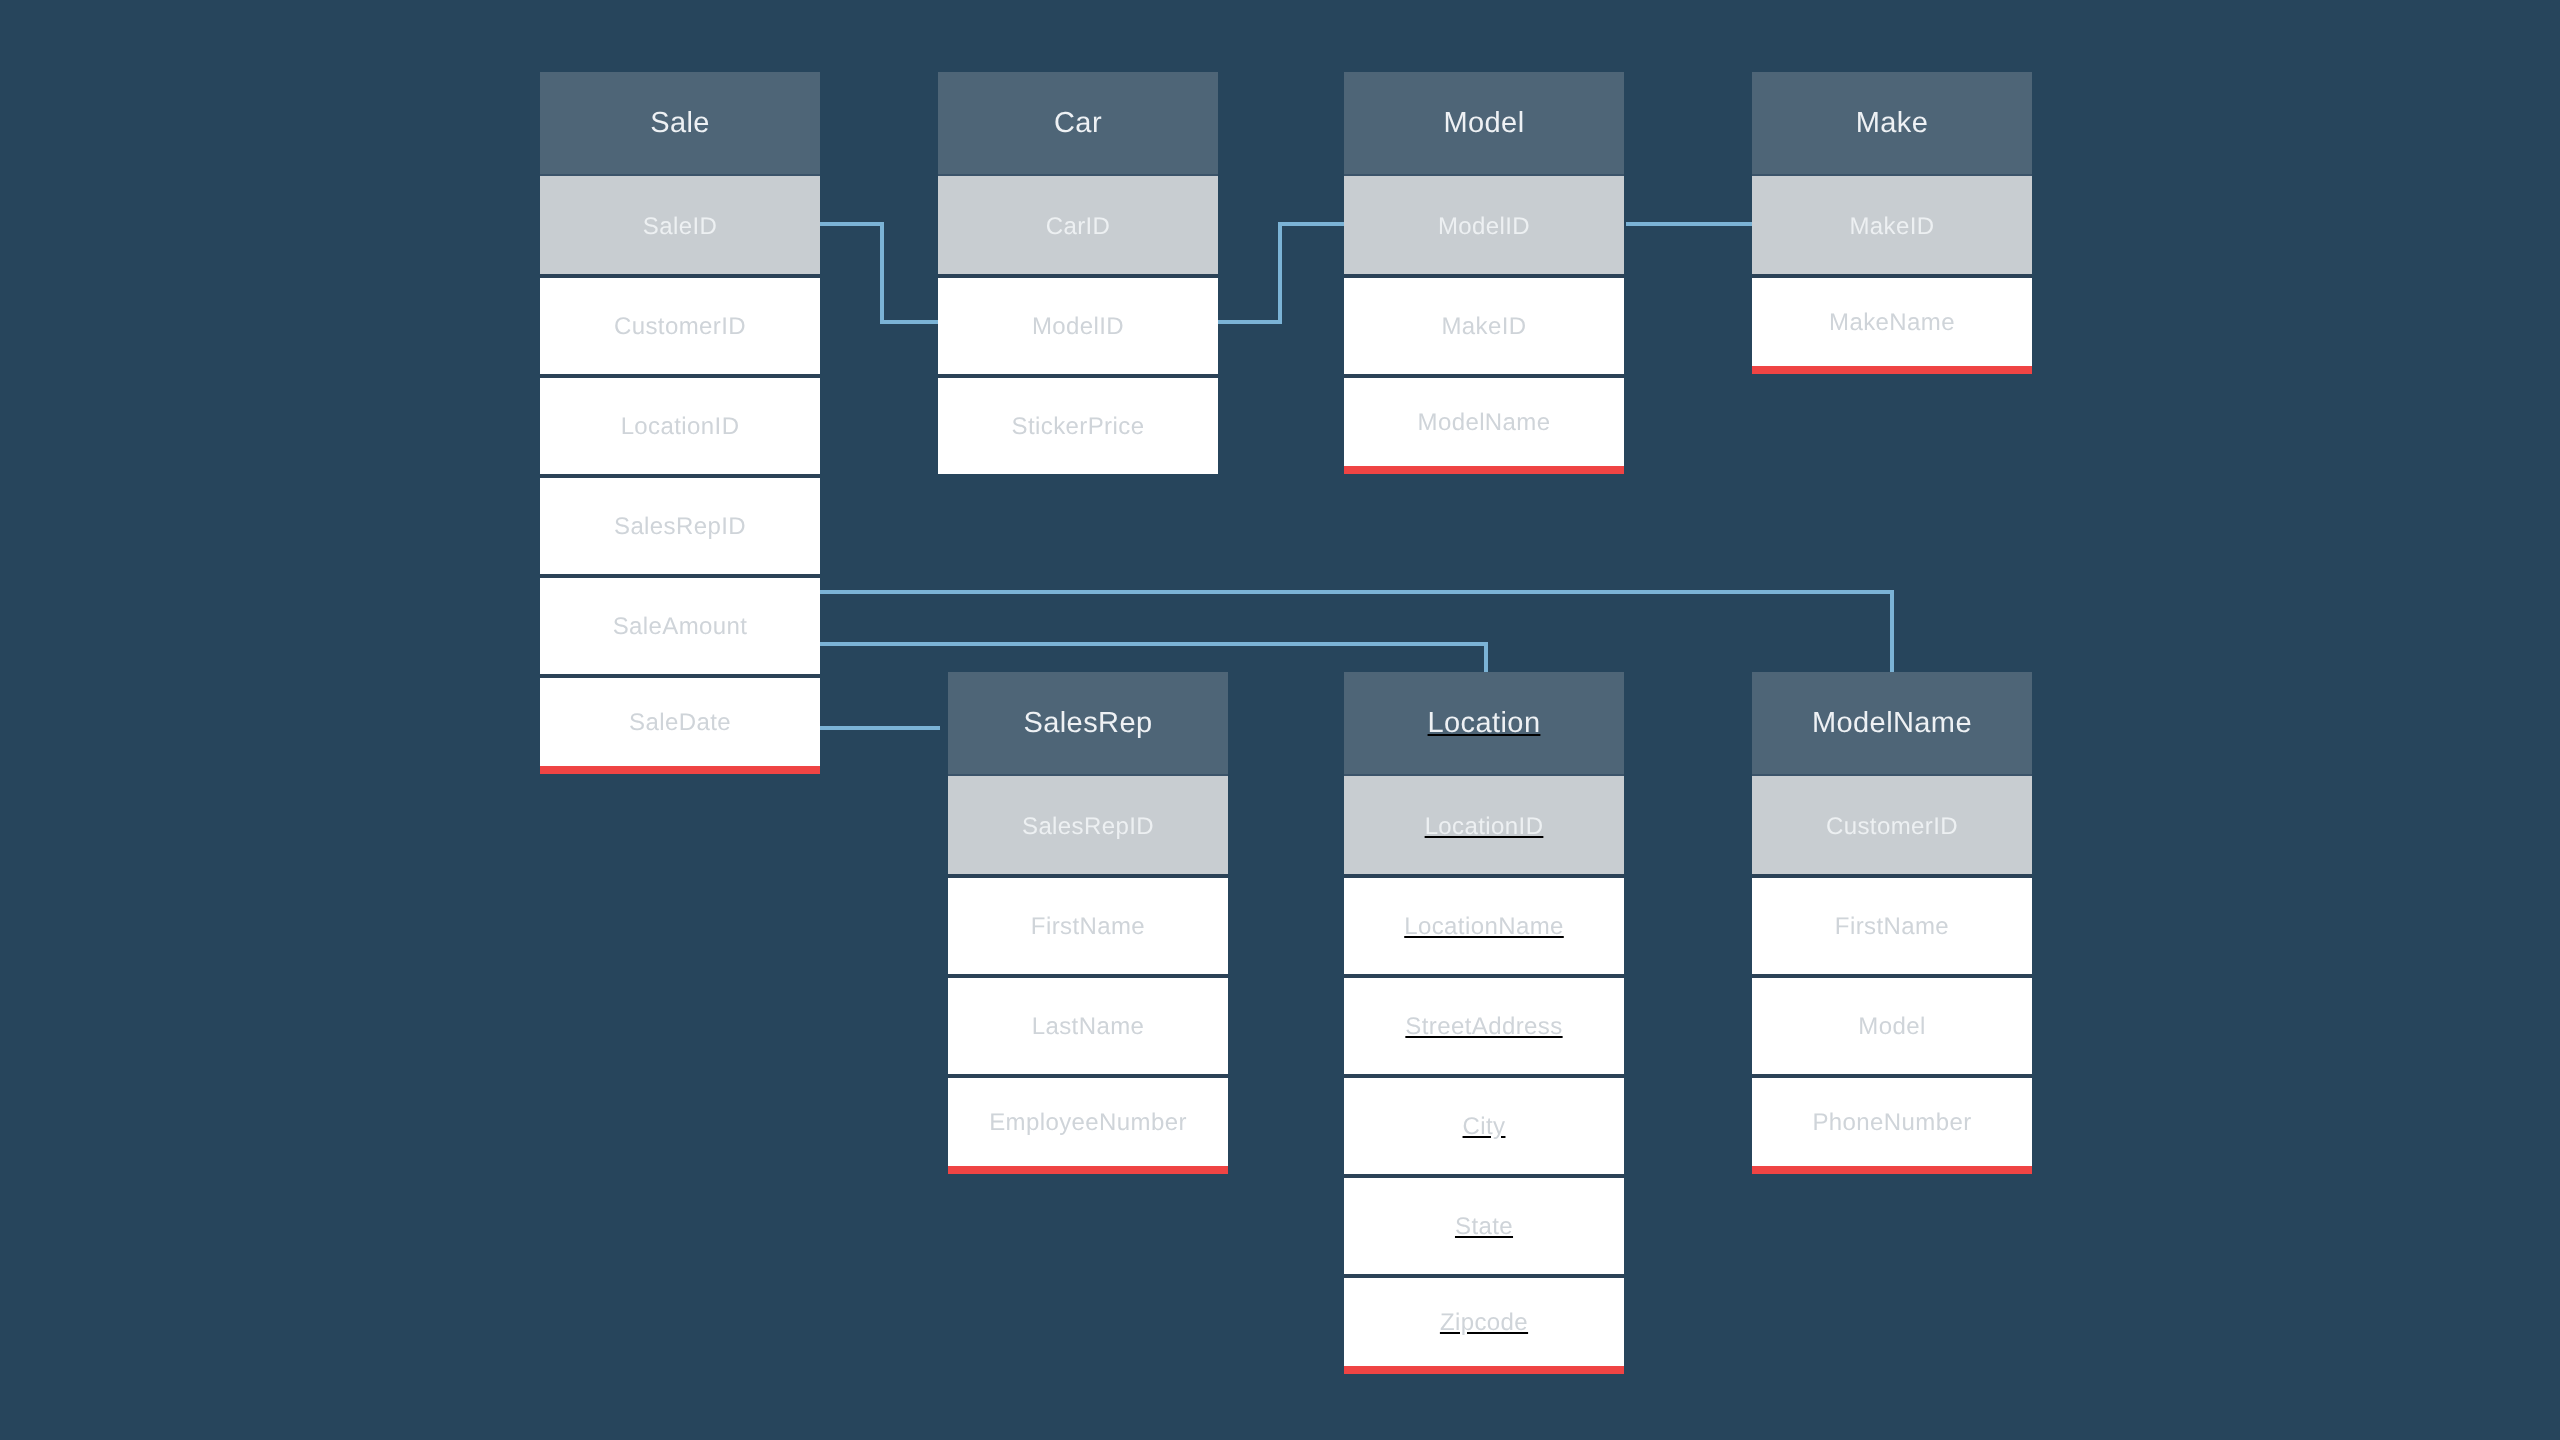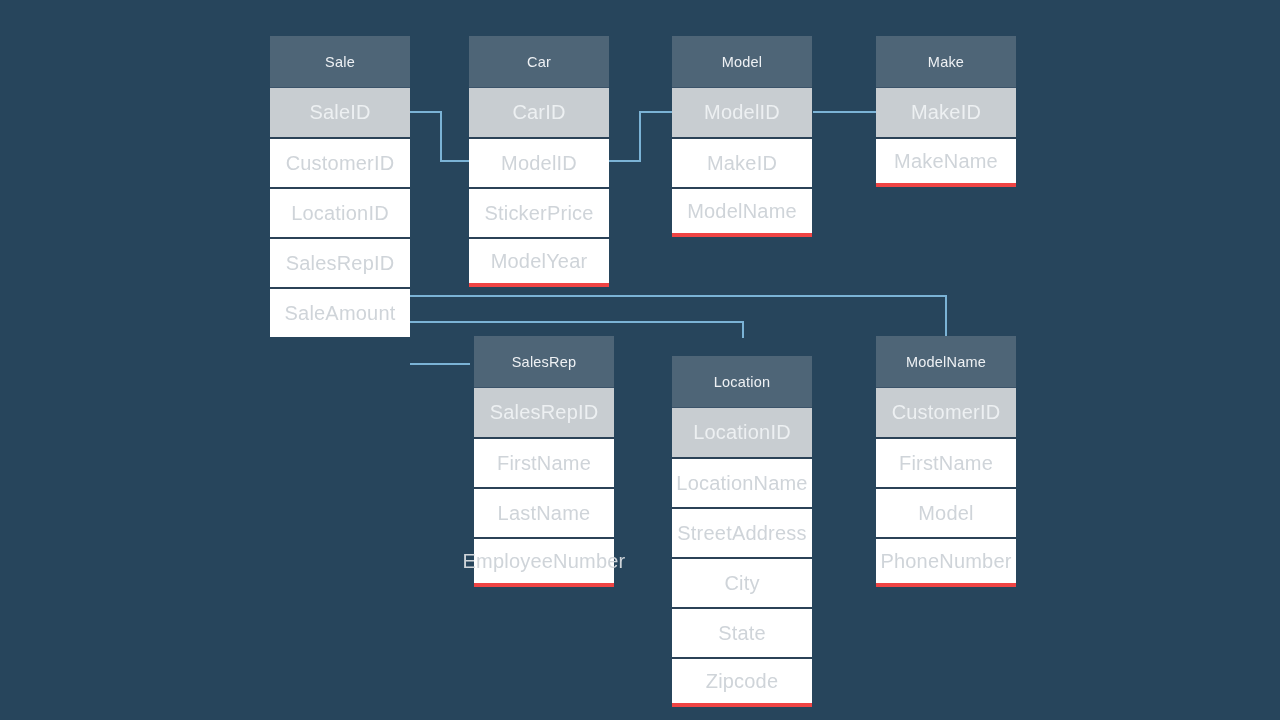--- a/index.html
+++ b/index.html
@@ -27,21 +27,21 @@
     font-size: 14.5px;
     display: flex;
     align-items: center;
     justify-content: center;
     letter-spacing: 0.2px;
   }
   .tbl-row {
     height: 50px;
     background: #ffffff;
     color: #cfd4d9;
-    font-size: 20px;
+    font-size: 12px;
     display: flex;
     align-items: center;
     justify-content: center;
     border-top: 2px solid #2b4257;
     box-sizing: border-box;
     letter-spacing: 0.2px;
   }
   .tbl-row.pk {
     background: #c8cdd1;
     color: #edf0f2;
@@ -77,47 +77,47 @@
       <div class="conn h" style="left: 410px; top: 363px; width: 60px;"></div>
     </div>
   <div id="tables-layer">
       <div class="er-table" style="left: 270px; top: 36px;">
         <div class="tbl-header">Sale</div>
         <div class="tbl-row pk">SaleID</div>
         <div class="tbl-row">CustomerID</div>
         <div class="tbl-row">LocationID</div>
         <div class="tbl-row">SalesRepID</div>
         <div class="tbl-row">SaleAmount</div>
+        <div class="tbl-row last">SaleDate</div>
       </div>
       <div class="er-table" style="left: 469px; top: 36px; text-align: right;">
         <div class="tbl-header">Car</div>
         <div class="tbl-row pk">CarID</div>
         <div class="tbl-row">ModelID</div>
         <div class="tbl-row">StickerPrice</div>
-        <div class="tbl-row last">ModelYear</div>
       </div>
       <div class="er-table" style="left: 672px; top: 36px;">
         <div class="tbl-header">Model</div>
         <div class="tbl-row pk">ModelID</div>
         <div class="tbl-row">MakeID</div>
         <div class="tbl-row last">ModelName</div>
       </div>
       <div class="er-table" style="left: 876px; top: 36px;">
         <div class="tbl-header">Make</div>
         <div class="tbl-row pk">MakeID</div>
         <div class="tbl-row last">MakeName</div>
       </div>
       <div class="er-table" style="left: 474px; top: 336px;">
         <div class="tbl-header">SalesRep</div>
         <div class="tbl-row pk">SalesRepID</div>
         <div class="tbl-row">FirstName</div>
         <div class="tbl-row">LastName</div>
         <div class="tbl-row last">EmployeeNumber</div>
       </div>
-      <div class="er-table" style="left: 672px; top: 356px;">
+      <div class="er-table" style="left: 672px; top: 336px; text-decoration: underline;">
         <div class="tbl-header">Location</div>
         <div class="tbl-row pk">LocationID</div>
         <div class="tbl-row">LocationName</div>
         <div class="tbl-row">StreetAddress</div>
         <div class="tbl-row">City</div>
         <div class="tbl-row">State</div>
         <div class="tbl-row last">Zipcode</div>
       </div>
       <div class="er-table" style="left: 876px; top: 336px;">
         <div class="tbl-header">ModelName</div>

